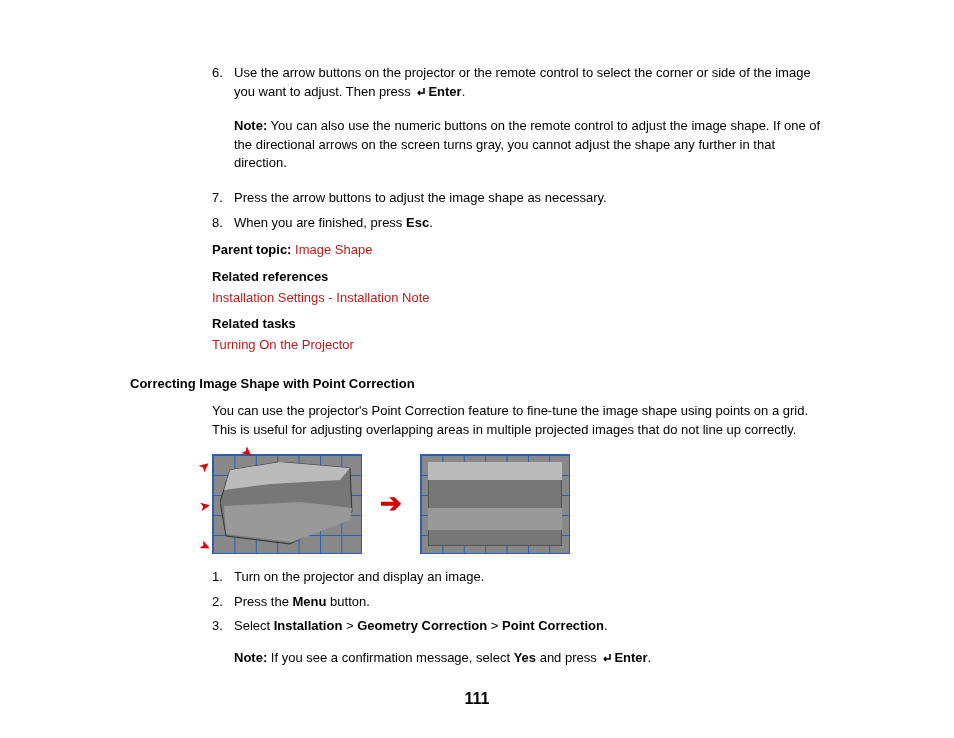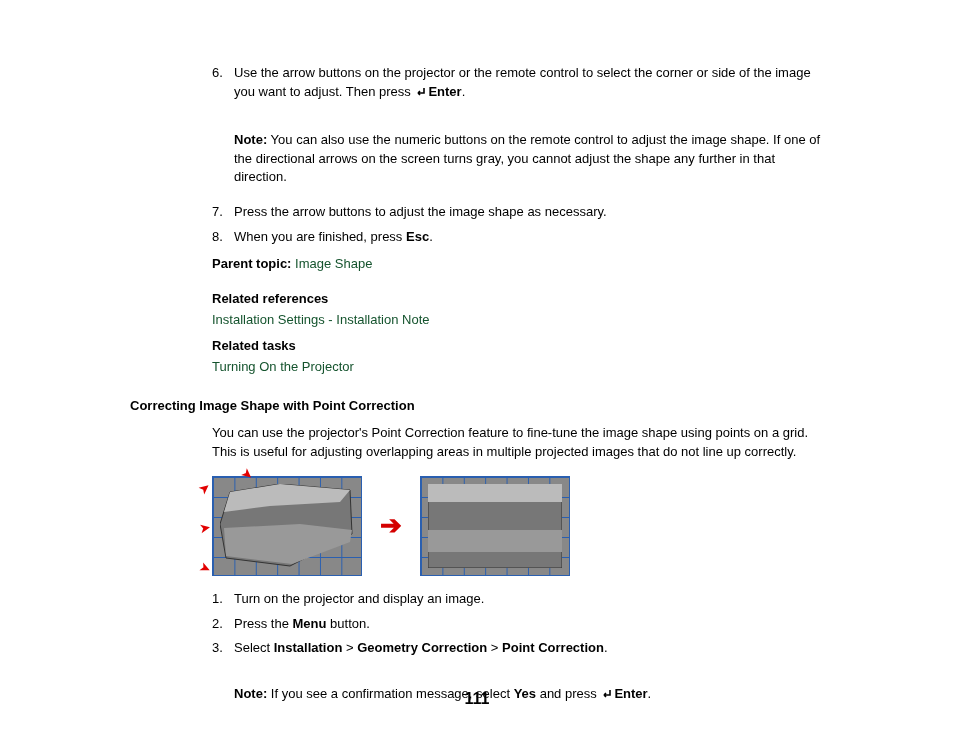--- a/index.html
+++ b/index.html
@@ -1,23 +1,23 @@
 <!DOCTYPE html>
 <html><head>
 <meta charset="utf-8">
 <style>
   html,body{margin:0;padding:0;background:#fff;font-family:Arial,Helvetica,sans-serif;color:#000;font-size:13px;line-height:1.45}
   .page{width:954px;height:738px;position:relative;box-sizing:border-box;padding:58px 130px 40px 130px}
   .indent-block{margin-left:82px}
   .ol-item{display:flex;margin:6px 0}
   .ol-num{width:22px;flex:none}
   .ol-body{flex:1}
-  .note-block{margin:27px 0 10px 0}
+  .note-block{margin:13px 0 10px 0}
   .bold{font-weight:bold}
-  .link{color:#14532d;text-decoration:none}
+  .link{color:#b91c1c;text-decoration:none}
   .section-heading{font-size:13px;font-weight:bold;margin:20px 0 8px 0}
   .tight{margin:2px 0}
   .page-num{position:absolute;bottom:28px;left:0;width:100%;text-align:center;font-weight:bold;font-size:16px}
   .enter-icon{display:inline-block;vertical-align:-2px;margin-right:2px}
   .figure-row{display:flex;align-items:center;gap:18px;margin:14px 0 14px 0}
   .grid-fig{position:relative;width:150px;height:100px}
   .grid-bg{position:absolute;inset:0;background:
     linear-gradient(#2a5fb0 1px,transparent 1px) 0 0/100% 20px,
     linear-gradient(90deg,#2a5fb0 1px,transparent 1px) 0 0/21.4px 100%,
     linear-gradient(#888 0 0);
@@ -59,21 +59,21 @@
       <div class="ol-num">8.</div>
       <div class="ol-body">
         <span>When you are finished, press </span><span class="bold">Esc</span><span>.</span>
       </div>
     </div>
 
     <div class="tight" style="margin-top:8px">
       <span class="bold">Parent topic: </span><a href="#" class="link">Image Shape</a>
     </div>
 
-    <div class="tight bold" style="margin-top:16px">Related references</div>
+    <div class="tight bold" style="margin-top:8px">Related references</div>
     <div class="tight"><a href="#" class="link">Installation Settings - Installation Note</a></div>
 
     <div class="tight bold" style="margin-top:8px">Related tasks</div>
     <div class="tight"><a href="#" class="link">Turning On the Projector</a></div>
   </div>
 
   <div class="section-heading">Correcting Image Shape with Point Correction</div>
 
   <div class="indent-block">
     <div>You can use the projector's Point Correction feature to fine-tune the image shape using points on a grid. This is useful for adjusting overlapping areas in multiple projected images that do not line up correctly.</div>

